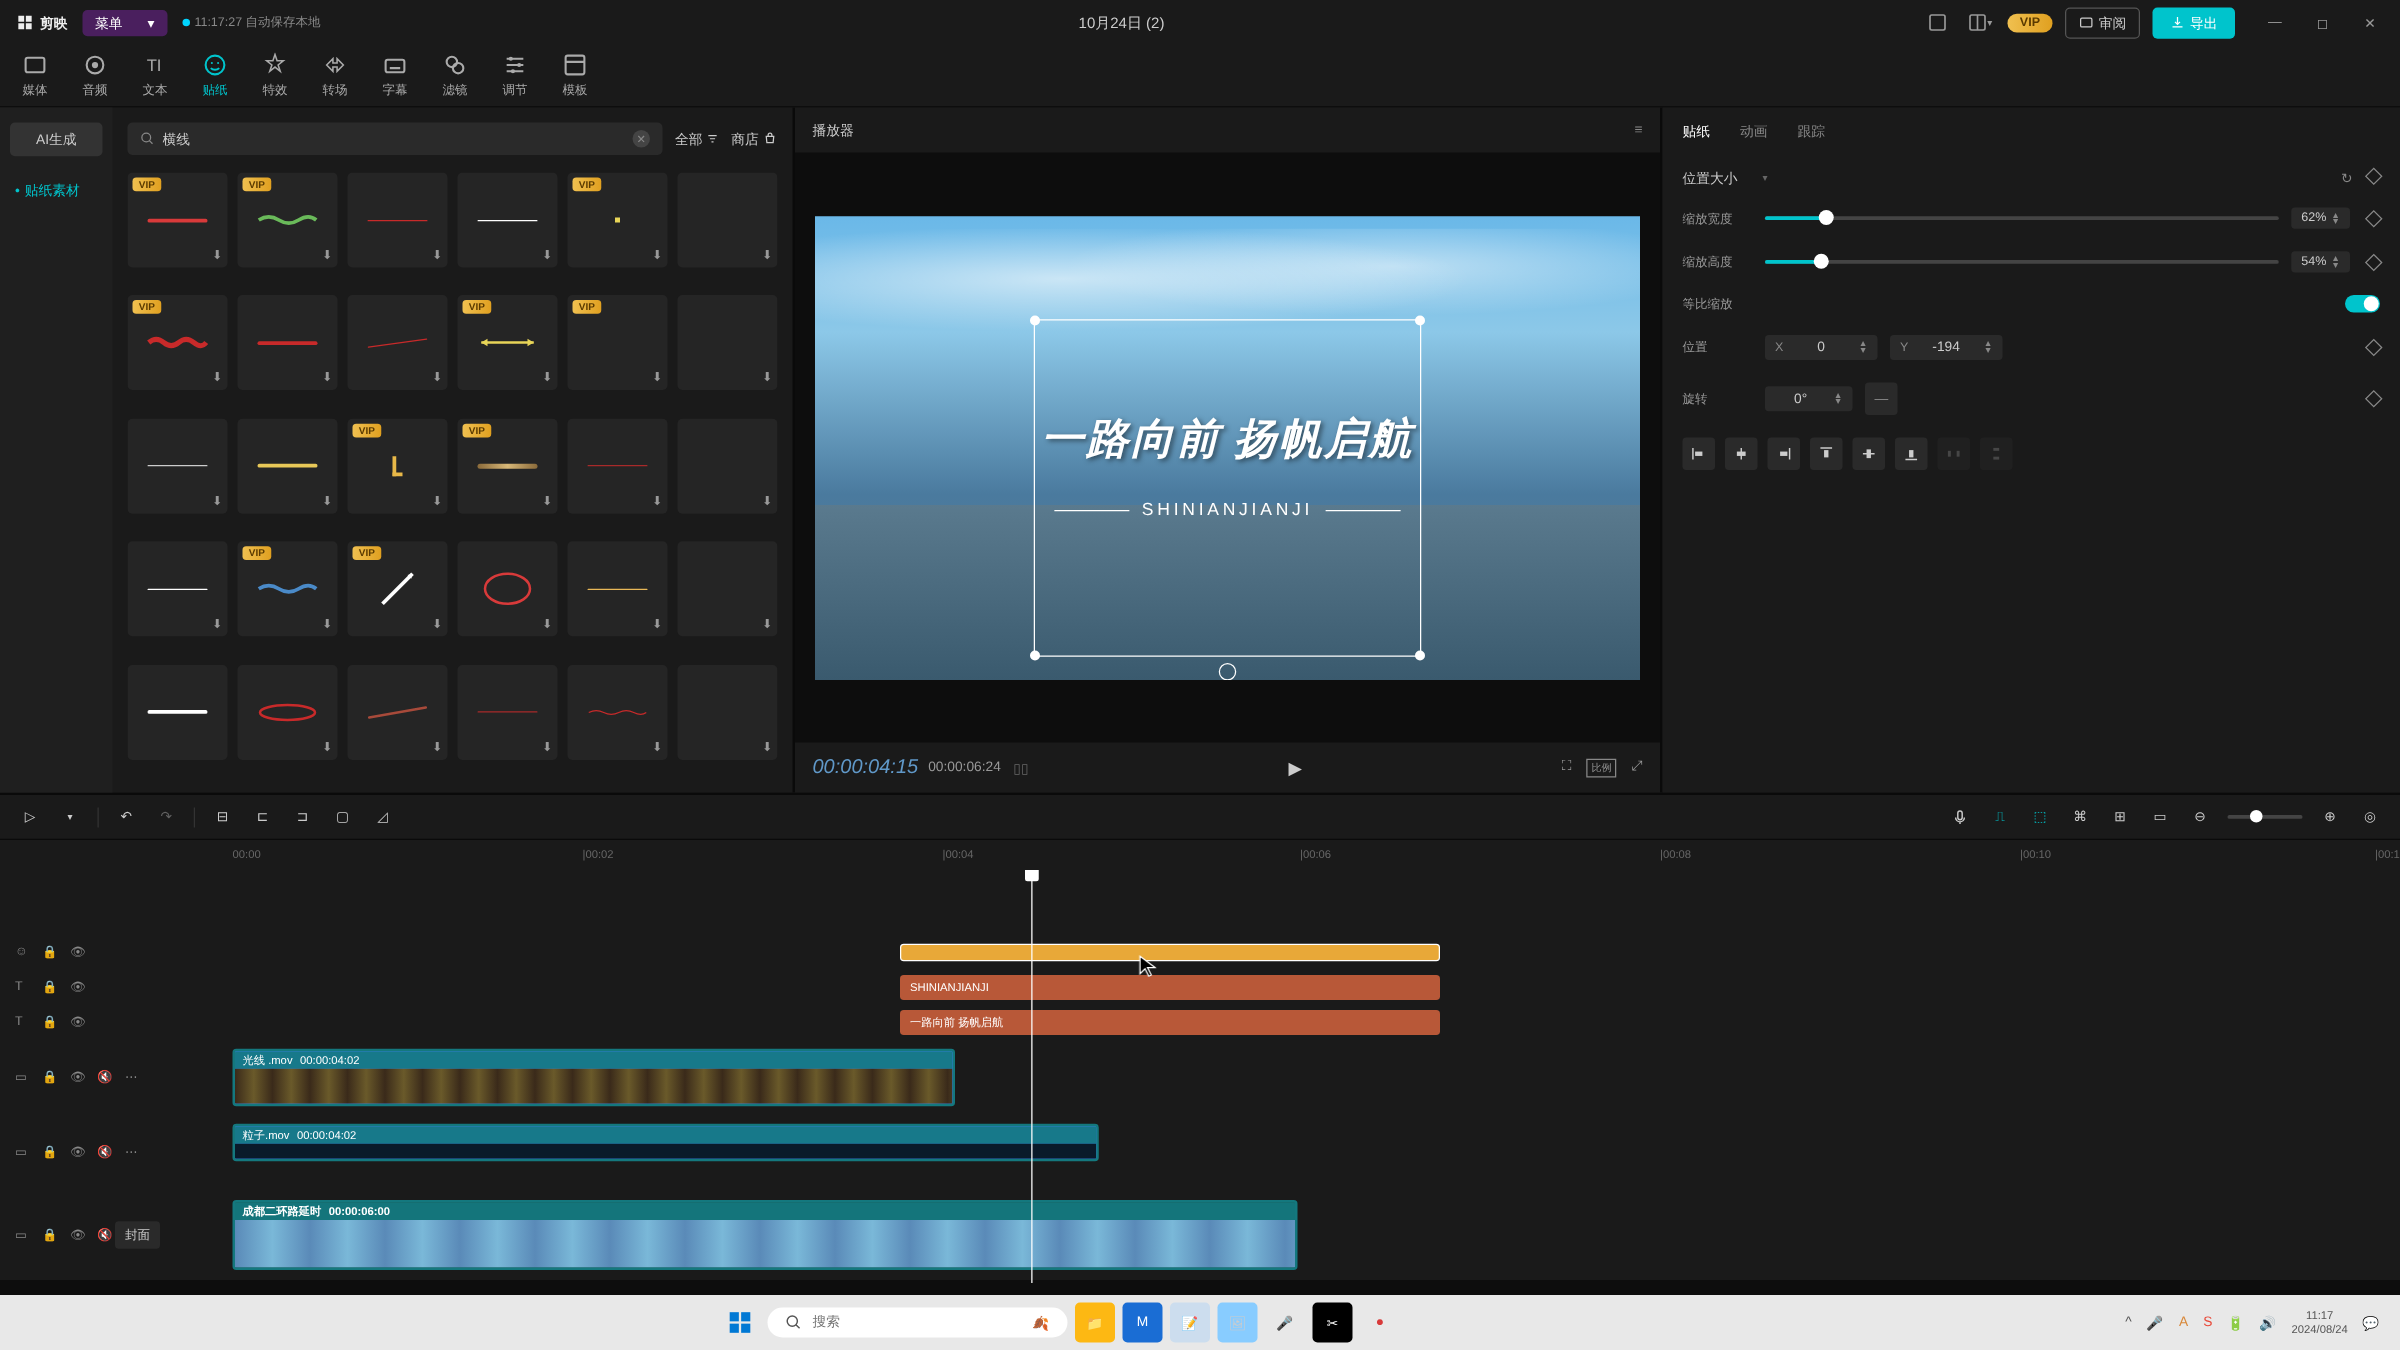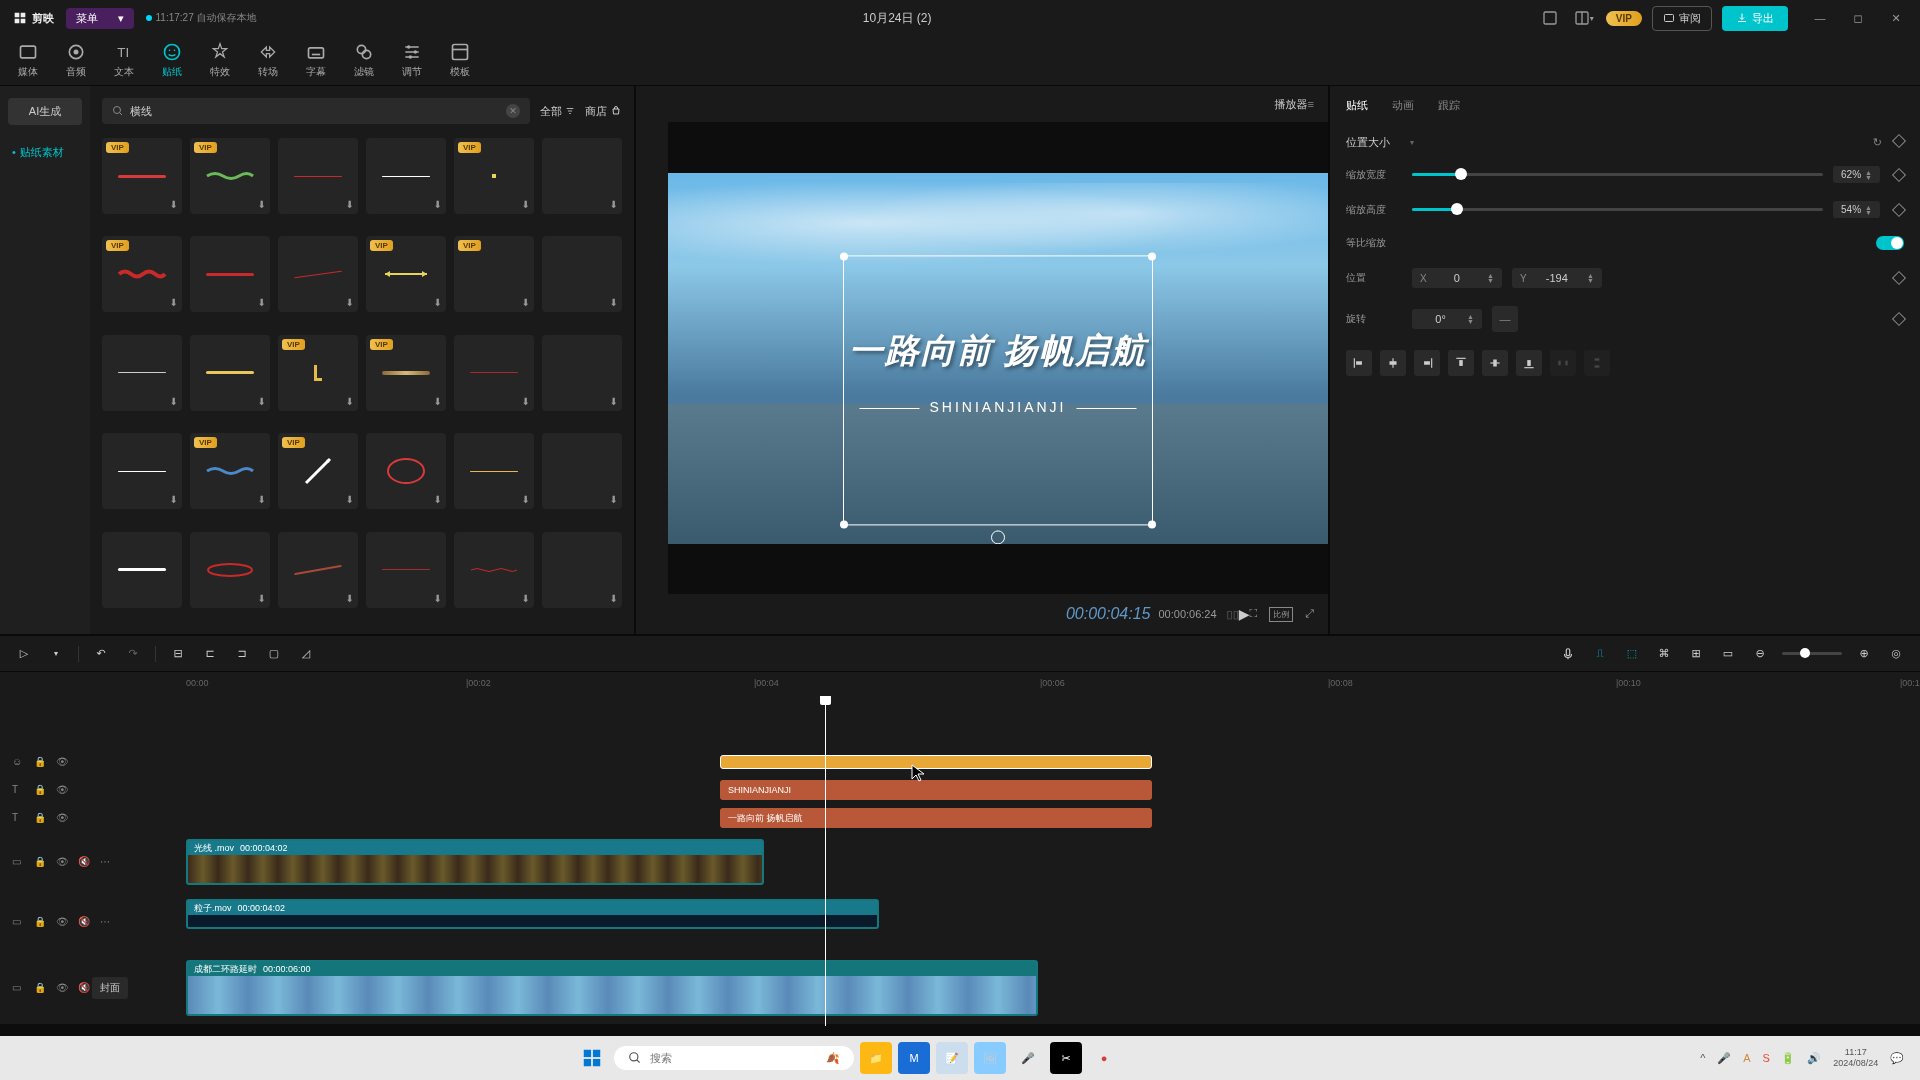--- a/index.html
+++ b/index.html
@@ -43,21 +43,21 @@
 .search-clear { color: #888; cursor: pointer; background: #444; border-radius: 50%; width: 14px; height: 14px; display: flex; align-items: center; justify-content: center; font-size: 9px; }
 .filter-btn { color: #ccc; display: flex; align-items: center; gap: 3px; cursor: pointer; }
 .shop-btn { color: #ccc; display: flex; align-items: center; gap: 3px; cursor: pointer; }
 .sticker-grid { display: grid; grid-template-columns: repeat(6, 1fr); gap: 8px; overflow-y: auto; flex: 1; }
 .sticker-item { background: #252525; height: 76px; border-radius: 4px; position: relative; display: flex; align-items: center; justify-content: center; }
 .vip-tag { position: absolute; top: 4px; left: 4px; background: linear-gradient(90deg,#f0c050,#e0a020); color: #5a3a00; font-size: 8px; padding: 1px 5px; border-radius: 3px; font-weight: bold; }
 .dl-icon { position: absolute; bottom: 4px; right: 4px; color: #999; font-size: 10px; }
 .line-shape { width: 60%; height: 3px; border-radius: 2px; }
 
 
-.preview-panel { flex: 1; background: #1a1a1a; display: flex; flex-direction: column; border-right: 2px solid #0a0a0a; align-items: flex-end; }
+.preview-panel { flex: 1; background: #1a1a1a; display: flex; flex-direction: column; border-right: 2px solid #0a0a0a; }
 .preview-header { height: 36px; display: flex; align-items: center; justify-content: space-between; padding: 0 14px; }
 .preview-title { color: #ccc; font-size: 11px; }
 .preview-canvas { flex: 1; display: flex; align-items: center; justify-content: center; background: #0d0d0d; position: relative; }
 .video-frame { width: 660px; height: 371px; background: linear-gradient(180deg, #6ab8e8 0%, #8cc8e8 25%, #4a7a9e 60%, #5a7a8e 100%); position: relative; overflow: hidden; }
 .sky-cloud { position: absolute; top: 10px; left: 0; right: 0; height: 100px; background: radial-gradient(ellipse at 30% 40%, rgba(255,255,255,0.6) 0%, transparent 50%), radial-gradient(ellipse at 70% 30%, rgba(255,255,255,0.5) 0%, transparent 40%); }
 .city-buildings { position: absolute; bottom: 0; left: 0; right: 0; height: 140px; background: linear-gradient(0deg, #3a5a6e 0%, #5a7a8e 100%); }
 .selection-box { position: absolute; width: 310px; height: 270px; border: 1px solid #fff; left: 50%; top: 50%; transform: translate(-50%, -38%); }
 .sel-handle { position: absolute; width: 8px; height: 8px; background: #fff; border-radius: 50%; }
 .title-text { position: absolute; top: 48%; left: 50%; transform: translate(-50%, -50%); color: #fff; font-size: 34px; font-weight: bold; font-style: italic; text-shadow: 2px 2px 4px rgba(0,0,0,0.5); white-space: nowrap; letter-spacing: 2px; font-family: "STKaiti", serif; }
 .subtitle-text { position: absolute; top: 61%; left: 50%; transform: translateX(-50%); color: #fff; font-size: 14px; letter-spacing: 3px; }
@@ -111,21 +111,21 @@
 .track.clip-track { height: 60px; }
 .track.video-track { height: 72px; }
 .track-head { width: 132px; display: flex; align-items: center; gap: 10px; padding: 0 12px; color: #888; font-size: 10px; }
 .track-head svg, .track-head span.ico { width: 12px; height: 12px; }
 .track-body { flex: 1; position: relative; height: 100%; }
 .clip { position: absolute; height: 20px; border-radius: 3px; top: 4px; padding: 0 8px; display: flex; align-items: center; font-size: 9px; color: #fff; overflow: hidden; }
 .clip.sticker { background: #e8a838; border: 1px solid #fff; height: 14px; top: 7px; }
 .clip.text1 { background: #b85838; }
 .clip.text2 { background: #b85838; }
 .clip.video { background: #3b82f6; height: 46px; top: 7px; border: 2px solid #14787e; }
-.clip.main { background: #1a6060; height: 56px; top: 8px; border: 2px solid #14787e; }
+.clip.main { background: #1a6060; height: 56px; top: 8px; border: 2px solid #14787e; font-weight: bold; }
 .clip-label-bar { position: absolute; top: 0; left: 0; right: 0; height: 14px; background: rgba(20,120,126,0.9); padding: 0 6px; font-size: 9px; display: flex; align-items: center; gap: 6px; }
 .clip-thumbs { position: absolute; top: 14px; left: 0; right: 0; bottom: 0; background: repeating-linear-gradient(90deg, #3a2a1a 0, #6a5a2a 15px, #3a2a1a 30px); }
 .clip-thumbs.sky { background: repeating-linear-gradient(90deg, #5a8ab8 0, #7ab8d8 30px, #5a8ab8 60px); }
 .clip-thumbs.dark { background: #0a1a2a; }
 .cover-btn { position: absolute; left: -40px; top: 50%; transform: translateY(-50%); background: #2a2a2a; padding: 4px 8px; border-radius: 3px; font-size: 10px; }
 .cursor-arrow { position: absolute; left: 911px; top: 764px; z-index: 20; }
 
 
 .taskbar { position: absolute; bottom: 0; left: 0; right: 0; height: 44px; background: #e8e8e8; display: flex; align-items: center; padding: 0 16px; gap: 8px; }
 .tb-search { background: #fff; border-radius: 20px; padding: 5px 14px; display: flex; align-items: center; gap: 8px; width: 240px; }

